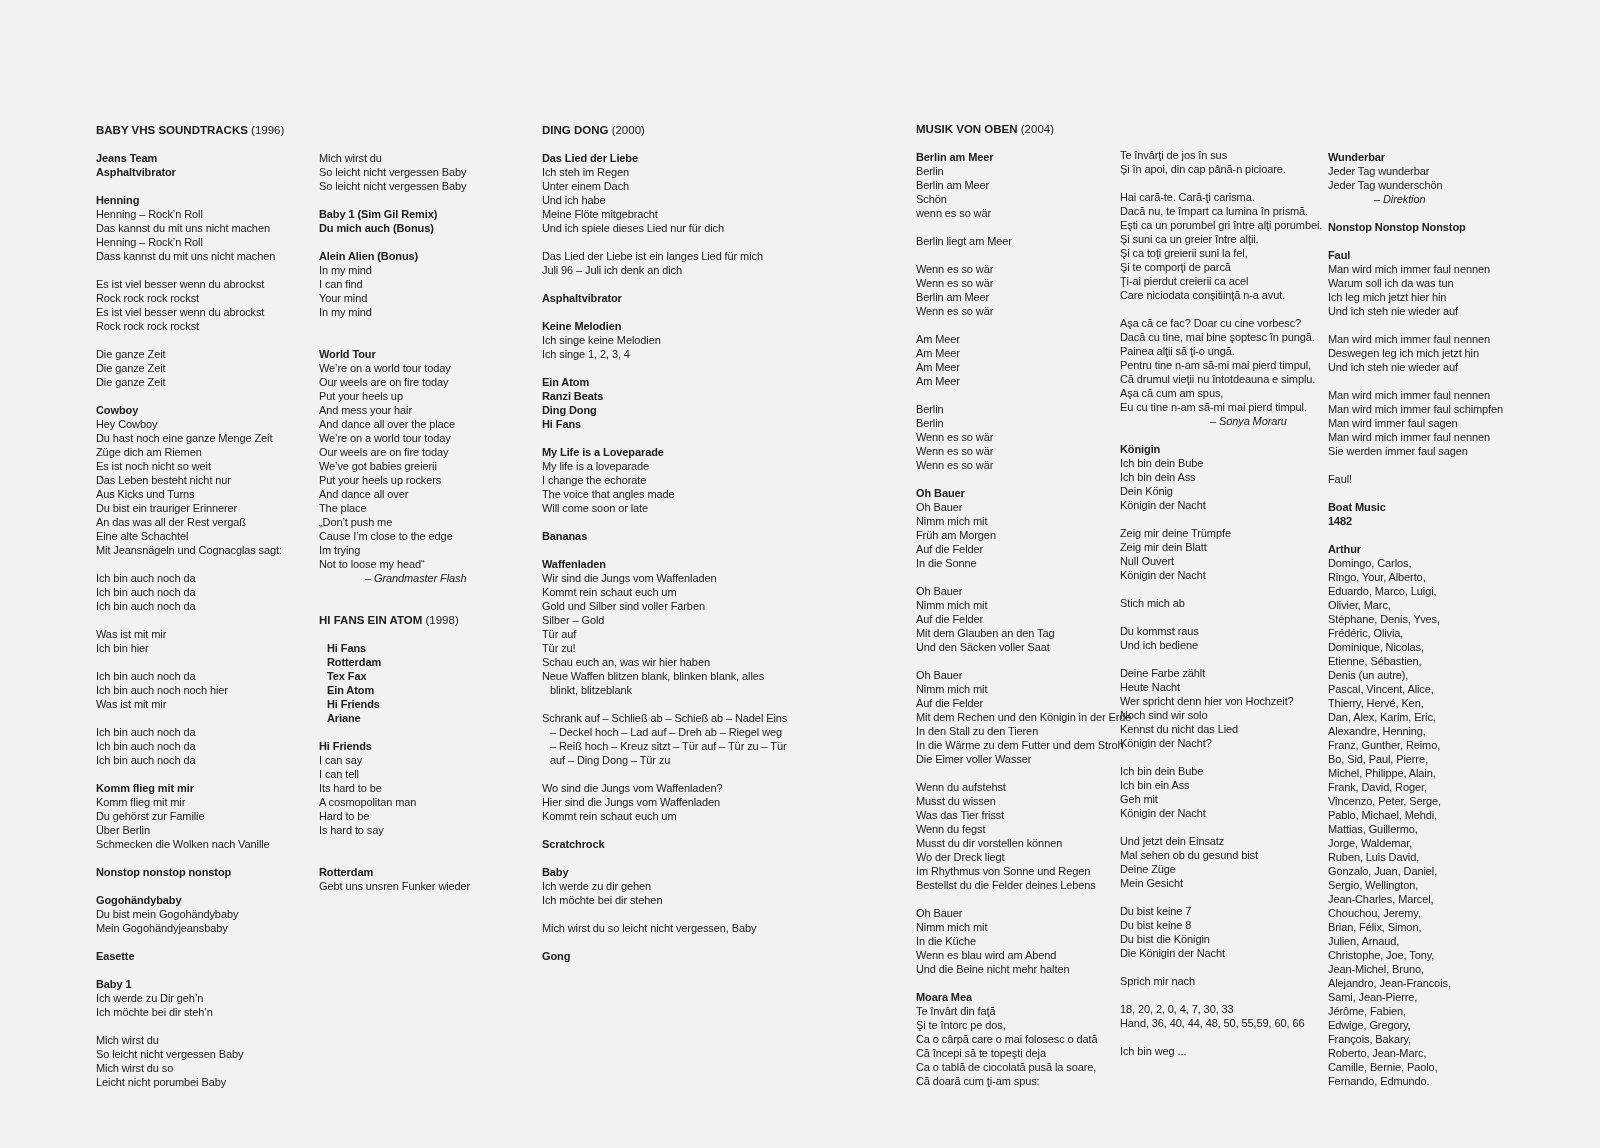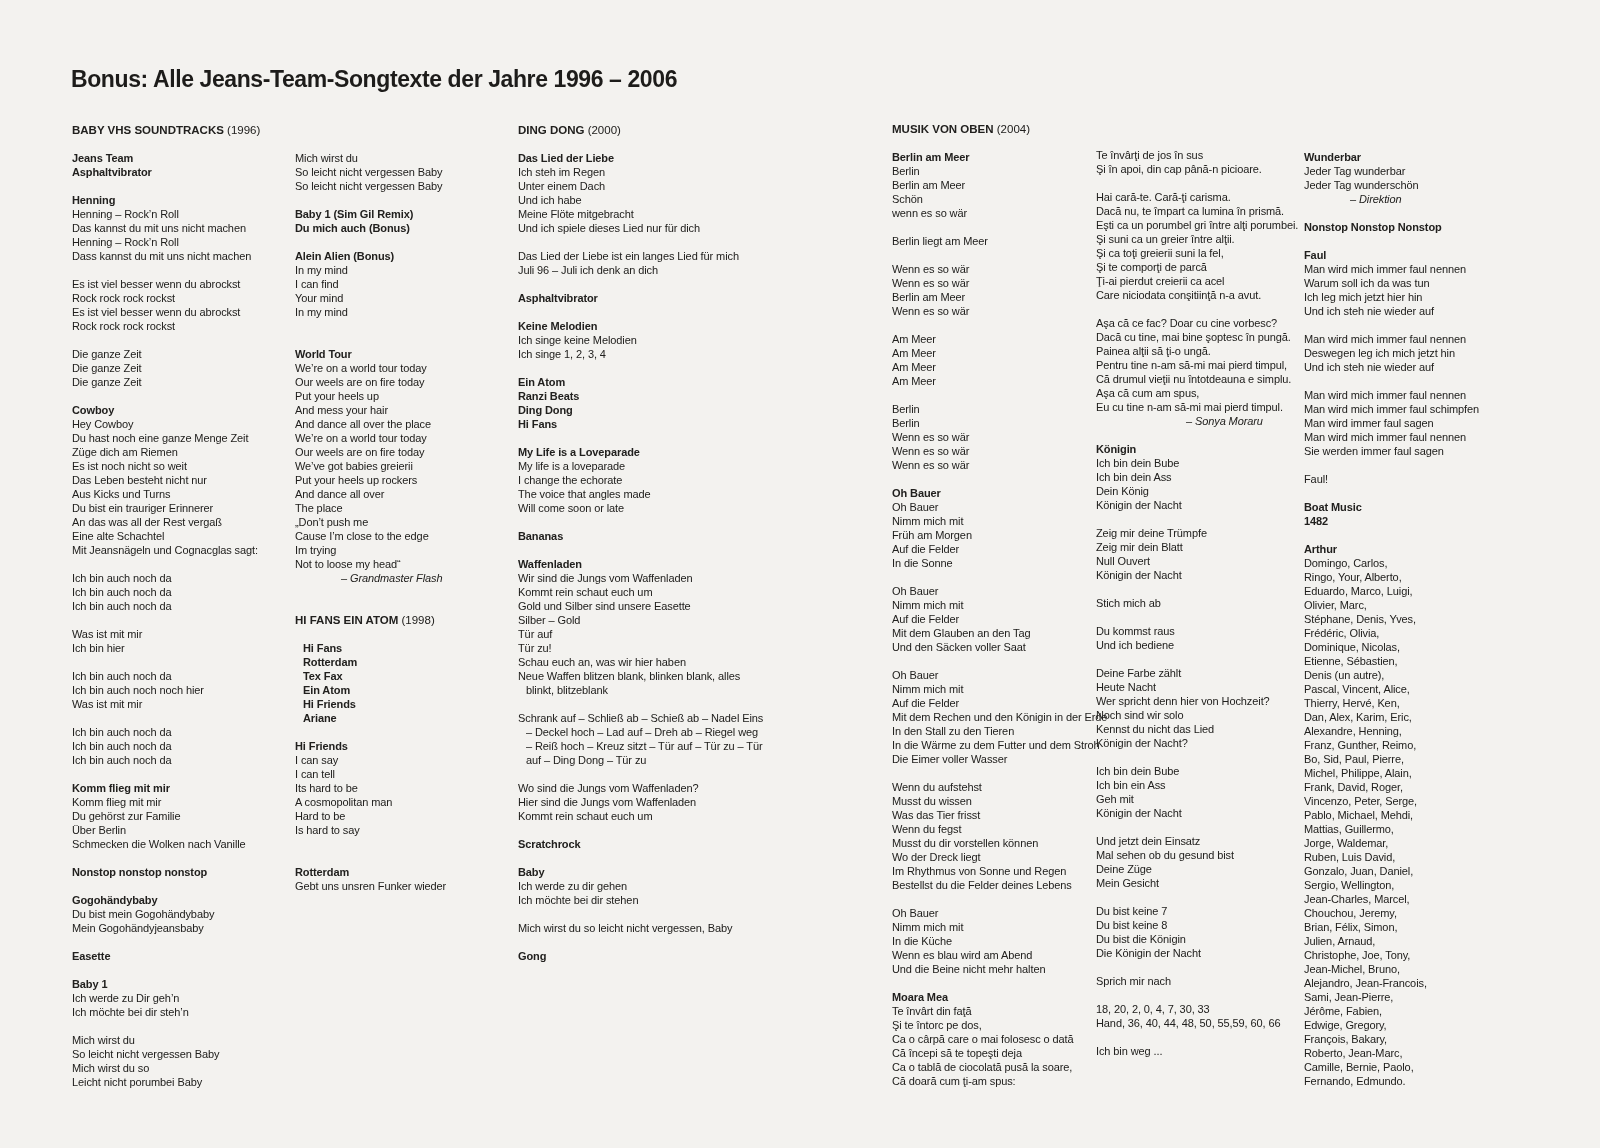--- a/index.html
+++ b/index.html
@@ -9,21 +9,21 @@
     background:#f3f2ef;
     font-family:"Liberation Sans", sans-serif;
     color:#21201e;
     overflow:hidden;
   }
   .page-title{
     position:absolute;left:71px;top:66px;
     font-size:23px;font-weight:bold;letter-spacing:-0.4px;
     white-space:nowrap;color:#1d1c1a;
   }
-  .column{position:absolute;width:235px;}
+  .column{position:absolute;width:235px;margin-left:24px;}
   .col-0{left:72px;top:123px}
   .col-1{left:295px;top:151px}
   .col-2{left:518px;top:123px}
   .col-3{left:892px;top:122px}
   .col-4{left:1096px;top:148px}
   .col-5{left:1304px;top:150px}
   .line{
     height:14px;line-height:14px;
     font-size:11px;letter-spacing:-0.1px;
     white-space:nowrap;
@@ -34,21 +34,20 @@
   .credit{padding-left:46px}
   .credit2{padding-left:90px}
   .section{font-size:11.5px;letter-spacing:0;}
   .section .sec-name{font-weight:bold}
   .section .sec-year{font-weight:normal}
 </style>
 </head>
 <body>
 
 <div class="page">
-  <div class="page-title">Bonus: Alle Jeans-Team-Songtexte der Jahre 1996 – 2006</div>
   <div class="column col-0">
       <div class="line section"><span class="sec-name">BABY VHS SOUNDTRACKS</span><span class="sec-year"> (1996)</span></div>
       <div class="line">&nbsp;</div>
       <div class="line b">Jeans Team</div>
       <div class="line b">Asphaltvibrator</div>
       <div class="line">&nbsp;</div>
       <div class="line b">Henning</div>
       <div class="line">Henning – Rock’n Roll</div>
       <div class="line">Das kannst du mit uns nicht machen</div>
       <div class="line">Henning – Rock’n Roll</div>
@@ -196,21 +195,21 @@
       <div class="line">My life is a loveparade</div>
       <div class="line">I change the echorate</div>
       <div class="line">The voice that angles made</div>
       <div class="line">Will come soon or late</div>
       <div class="line">&nbsp;</div>
       <div class="line b">Bananas</div>
       <div class="line">&nbsp;</div>
       <div class="line b">Waffenladen</div>
       <div class="line">Wir sind die Jungs vom Waffenladen</div>
       <div class="line">Kommt rein schaut euch um</div>
-      <div class="line">Gold und Silber sind unsere Easette</div>
+      <div class="line">Gold und Silber sind voller Farben</div>
       <div class="line">Silber – Gold</div>
       <div class="line">Tür auf</div>
       <div class="line">Tür zu!</div>
       <div class="line">Schau euch an, was wir hier haben</div>
       <div class="line">Neue Waffen blitzen blank, blinken blank, alles</div>
       <div class="line ind">blinkt, blitzeblank</div>
       <div class="line">&nbsp;</div>
       <div class="line">Schrank auf – Schließ ab – Schieß ab – Nadel Eins</div>
       <div class="line ind">– Deckel hoch – Lad auf – Dreh ab – Riegel weg</div>
       <div class="line ind">– Reiß hoch – Kreuz sitzt – Tür auf – Tür zu – Tür</div>

